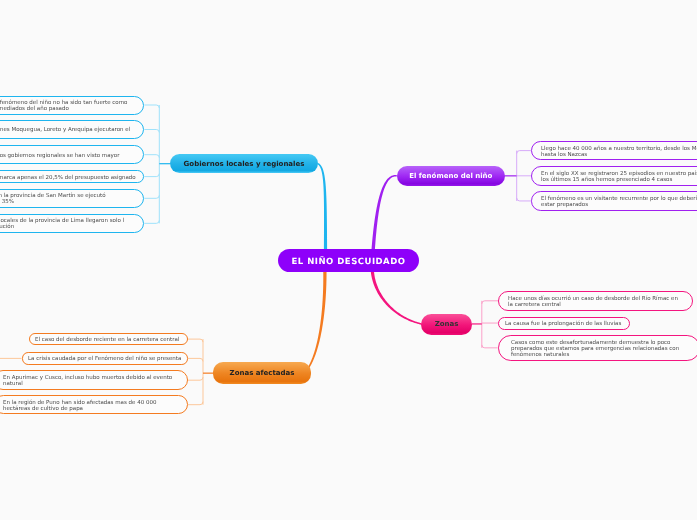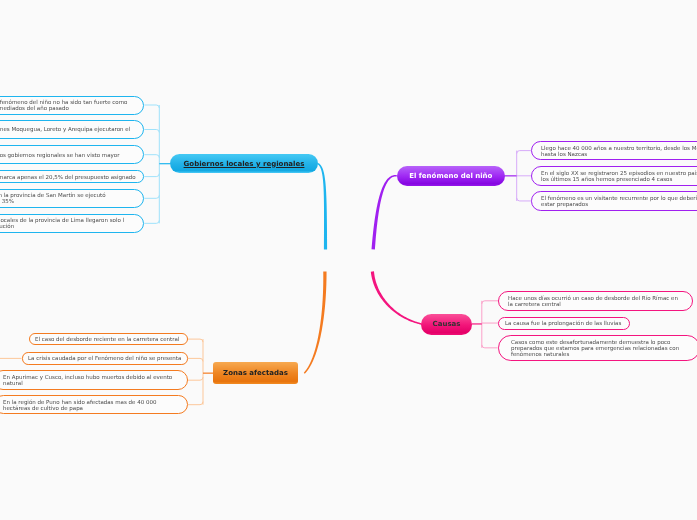--- a/index.html
+++ b/index.html
@@ -46,21 +46,21 @@
       <path d="M 497.6 347.85 L 484.8 347.85 Q 481.8 347.85 481.8 344.85" fill="none" stroke="#fba0c9" stroke-width="1" stroke-linecap="butt" stroke-linejoin="round"></path>
       <path d="M 323.25 271.51 L 323.27 273.63 L 323.29 275.75 L 323.29 277.86 L 323.28 279.96 L 323.26 282.06 L 323.23 284.15 L 323.19 286.23 L 323.13 288.30 L 323.07 290.36 L 323.00 292.41 L 322.91 294.45 L 322.81 296.48 L 322.71 298.50 L 322.59 300.50 L 322.46 302.50 L 322.33 304.48 L 322.18 306.44 L 322.02 308.39 L 321.85 310.33 L 321.67 312.25 L 321.48 314.15 L 321.28 316.04 L 321.07 317.91 L 320.84 319.76 L 320.61 321.59 L 320.37 323.41 L 320.12 325.20 L 319.85 326.98 L 319.58 328.73 L 319.29 330.46 L 319.00 332.18 L 318.70 333.86 L 318.38 335.53 L 318.06 337.17 L 317.72 338.79 L 317.38 340.38 L 317.02 341.95 L 316.66 343.49 L 316.28 345.01 L 315.90 346.50 L 315.50 347.96 L 315.10 349.39 L 314.69 350.80 L 314.26 352.17 L 313.83 353.52 L 313.38 354.84 L 312.93 356.12 L 312.47 357.38 L 311.99 358.60 L 311.51 359.79 L 311.02 360.94 L 310.52 362.07 L 310.01 363.15 L 309.49 364.21 L 308.96 365.23 L 308.42 366.21 L 307.88 367.15 L 307.32 368.06 L 306.75 368.94 L 306.18 369.77 L 305.60 370.56 L 305.01 371.32 L 304.41 372.04 L 303.80 372.71 L 304.80 373.69 L 305.47 372.99 L 306.13 372.26 L 306.77 371.48 L 307.40 370.67 L 308.03 369.81 L 308.64 368.92 L 309.25 368.00 L 309.84 367.03 L 310.42 366.03 L 310.99 364.99 L 311.56 363.92 L 312.11 362.82 L 312.65 361.68 L 313.18 360.50 L 313.70 359.30 L 314.21 358.06 L 314.71 356.79 L 315.21 355.49 L 315.69 354.16 L 316.16 352.79 L 316.62 351.40 L 317.07 349.98 L 317.51 348.53 L 317.94 347.06 L 318.36 345.55 L 318.76 344.02 L 319.16 342.47 L 319.55 340.89 L 319.93 339.28 L 320.30 337.65 L 320.66 335.99 L 321.00 334.31 L 321.34 332.61 L 321.67 330.88 L 321.98 329.14 L 322.29 327.37 L 322.59 325.58 L 322.87 323.77 L 323.14 321.95 L 323.41 320.10 L 323.66 318.23 L 323.91 316.35 L 324.14 314.45 L 324.36 312.53 L 324.57 310.60 L 324.77 308.65 L 324.96 306.68 L 325.14 304.70 L 325.31 302.71 L 325.47 300.70 L 325.62 298.68 L 325.75 296.65 L 325.88 294.60 L 326.00 292.55 L 326.10 290.48 L 326.19 288.40 L 326.28 286.32 L 326.35 284.22 L 326.41 282.12 L 326.46 280.01 L 326.50 277.89 L 326.53 275.76 L 326.54 273.63 L 326.55 271.49 Z" fill="#f47b20" stroke="none"></path>
       <path d="M 203 339.09999999999997 L 203 404.7" fill="none" stroke="#fcc79a" stroke-width="1" stroke-linecap="butt" stroke-linejoin="round"></path>
       <path d="M 203 373.15 L 213.3 373.15" fill="none" stroke="#f47b20" stroke-width="1.2" stroke-linecap="butt" stroke-linejoin="round"></path>
       <path d="M 188 339.09999999999997 L 200 339.09999999999997 Q 203 339.09999999999997 203 342.09999999999997" fill="none" stroke="#fcc79a" stroke-width="1" stroke-linecap="butt" stroke-linejoin="round"></path>
       <path d="M 21.5 358.4 L -12 358.4" fill="none" stroke="#fcc79a" stroke-width="1" stroke-linecap="butt" stroke-linejoin="round"></path>
       <path d="M 188 358.4 L 200 358.4 Q 203 358.4 203 361.4" fill="none" stroke="#fcc79a" stroke-width="1" stroke-linecap="butt" stroke-linejoin="round"></path>
       <path d="M 188 380.2 L 200 380.2 Q 203 380.2 203 377.2" fill="none" stroke="#fcc79a" stroke-width="1" stroke-linecap="butt" stroke-linejoin="round"></path>
       <path d="M 188 404.7 L 200 404.7 Q 203 404.7 203 401.7" fill="none" stroke="#fcc79a" stroke-width="1" stroke-linecap="butt" stroke-linejoin="round"></path>
     </svg>
-<div class="node" style="left: 170px; top: 154px; width: 148px; height: 19.4px; border-radius: 9.7px; background: linear-gradient(rgb(69, 201, 244) 0%, rgb(35, 178, 232) 52%, rgb(18, 168, 226) 88%, rgb(76, 203, 247) 100%); color: rgb(34, 34, 34); font-size: 7px; letter-spacing: 0px; text-decoration: underline;">Gobiernos  locales y regionales</div>
+<div class="node" style="left: 170px; top: 154px; width: 148px; height: 19.4px; border-radius: 9.7px; background: linear-gradient(rgb(69, 201, 244) 0%, rgb(35, 178, 232) 52%, rgb(18, 168, 226) 88%, rgb(76, 203, 247) 100%); color: rgb(34, 34, 34); font-size: 7px; letter-spacing: 0px;">Gobiernos  locales y regionales</div>
     <div class="leafbox" style="left: -17px; top: 95.5px; width: 161.3px; height: 19px; border-radius: 9.5px; border: 1.45px solid rgb(30, 181, 239);">
       <span class="txt" style="left: 8.65px;">El fenómeno del niño no ha sido tan fuerte como
 a mediados del año pasado</span>
     </div>
     <div class="leafbox" style="left: -34.7px; top: 119.8px; width: 179px; height: 19.4px; border-radius: 9.7px; border: 1.45px solid rgb(30, 181, 239);">
       <span class="txt" style="left: 8.85px;">Las regiones Moquegua, Loreto y Arequipa ejecutaron el
 </span>
     </div>
     <div class="leafbox" style="left: -18.6px; top: 145.2px; width: 162.9px; height: 19px; border-radius: 9.5px; border: 1.45px solid rgb(30, 181, 239);">
       <span class="txt" style="left: 8.65px;">Otros gobiernos regionales se han visto mayor
@@ -83,41 +83,42 @@
 hasta los Nazcas</span>
     </div>
     <div class="leafbox" style="left: 530.9px; top: 165.8px; width: 194px; height: 20px; border-radius: 10px; border: 1.45px solid rgb(160, 32, 240);">
       <span class="txt" style="left: 9.15px;">En el siglo XX se registraron 25 episodios en nuestro país y en
 los últimos 15 años hemos presenciado 4 casos</span>
     </div>
     <div class="leafbox" style="left: 530.9px; top: 191.2px; width: 193px; height: 19.5px; border-radius: 9.75px; border: 1.45px solid rgb(160, 32, 240);">
       <span class="txt" style="left: 8.9px;">El fenómeno es un visitante recurrente por lo que deberíamos
 estar preparados</span>
     </div>
-    <div class="node" style="left: 420.9px; top: 313.6px; width: 51.1px; height: 20.7px; border-radius: 10.35px; background: linear-gradient(rgb(250, 80, 152) 0%, rgb(242, 22, 122) 52%, rgb(229, 0, 104) 88%, rgb(239, 15, 118) 100%); color: rgb(51, 51, 51); font-size: 7px; letter-spacing: 0px;">Causas</div>
+    <div class="node" style="left: 420.9px; top: 313.6px; width: 51.1px; height: 20.7px; border-radius: 10.35px; background: linear-gradient(rgb(250, 80, 152) 0%, rgb(242, 22, 122) 52%, rgb(229, 0, 104) 88%, rgb(239, 15, 118) 100%); color: rgb(51, 51, 51); font-size: 7px; letter-spacing: 0px;">Zonas</div>
     <div class="leafbox" style="left: 498px; top: 290.8px; width: 194.9px; height: 20px; border-radius: 10px; border: 1.45px solid rgb(244, 21, 127);">
       <span class="txt" style="left: 9.15px;">Hace unos días ocurrió un caso de desborde del Río Rímac en
 la carretera central</span>
     </div>
     <div class="leafbox" style="left: 498.2px; top: 316.5px; width: 131.6px; height: 13.1px; border-radius: 6.55px; border: 1.45px solid rgb(244, 21, 127);">
       <span class="txt" style="left: 5.7px;">La causa fue la prolongación de las lluvias</span>
     </div>
     <div class="leafbox" style="left: 497.6px; top: 335px; width: 202px; height: 25.7px; border-radius: 12.85px; border: 1.45px solid rgb(244, 21, 127);">
       <span class="txt" style="left: 12px;">Casos como este desafortunadamente demuestra lo poco
 preparados que estamos para emergencias relacionadas con
 fenómenos naturales</span>
     </div>
-    <div class="node" style="left: 213.3px; top: 362.4px; width: 85px; height: 21.5px; border-radius: 3px; background: linear-gradient(rgb(247, 169, 80) 0%, rgb(238, 133, 34) 52%, rgb(232, 116, 13) 88%, rgb(242, 140, 35) 100%); color: rgb(34, 34, 34); font-size: 7px; letter-spacing: 0px;">Zonas afectadas</div>
+    <div class="node" style="left: 213.3px; top: 362.4px; width: 98px; height: 21.5px; border-radius: 10px; background: linear-gradient(rgb(247, 169, 80) 0%, rgb(238, 133, 34) 52%, rgb(232, 116, 13) 88%, rgb(242, 140, 35) 100%); color: rgb(34, 34, 34); font-size: 7px; letter-spacing: 0px;">Zonas afectadas</div>
     <div class="leafbox" style="left: 28.7px; top: 332.9px; width: 159.3px; height: 12.4px; border-radius: 6.2px; border: 1.45px solid rgb(244, 123, 32);">
       <span class="txt" style="left: 5.35px;">El caso del desborde reciente en la carretera central</span>
     </div>
     <div class="leafbox" style="left: 21.5px; top: 352.2px; width: 166.5px; height: 12.4px; border-radius: 6.2px; border: 1.45px solid rgb(244, 123, 32);">
       <span class="txt" style="left: 5.35px;">La crisis caudada por el Fenómeno del niño se presenta</span>
     </div>
     <div class="leafbox" style="left: -6.7px; top: 370.2px; width: 194.7px; height: 20px; border-radius: 10px; border: 1.45px solid rgb(244, 123, 32);">
       <span class="txt" style="left: 9.15px;">En Apurimac y Cusco, incluso hubo muertos debido al evento
 natural</span>
     </div>
     <div class="leafbox" style="left: -6.2px; top: 395.2px; width: 194.2px; height: 19px; border-radius: 9.5px; border: 1.45px solid rgb(244, 123, 32);">
       <span class="txt" style="left: 8.65px;">En la región de Puno han sido afectadas mas de 40 000
 hectáreas de cultivo de papa</span>
     </div>
+    <div class="node" style="left: 278.4px; top: 248.7px; width: 141px; height: 23.2px; border-radius: 11.6px; background: linear-gradient(rgb(142, 0, 250) 0%, rgb(142, 0, 250) 52%, rgb(142, 0, 250) 88%, rgb(142, 0, 250) 100%); color: rgb(255, 255, 255); font-size: 8.5px; letter-spacing: 0.5px; padding-top: 3.2px;">EL NIÑO DESCUIDADO</div>
   </div>
 
 </body></html>

